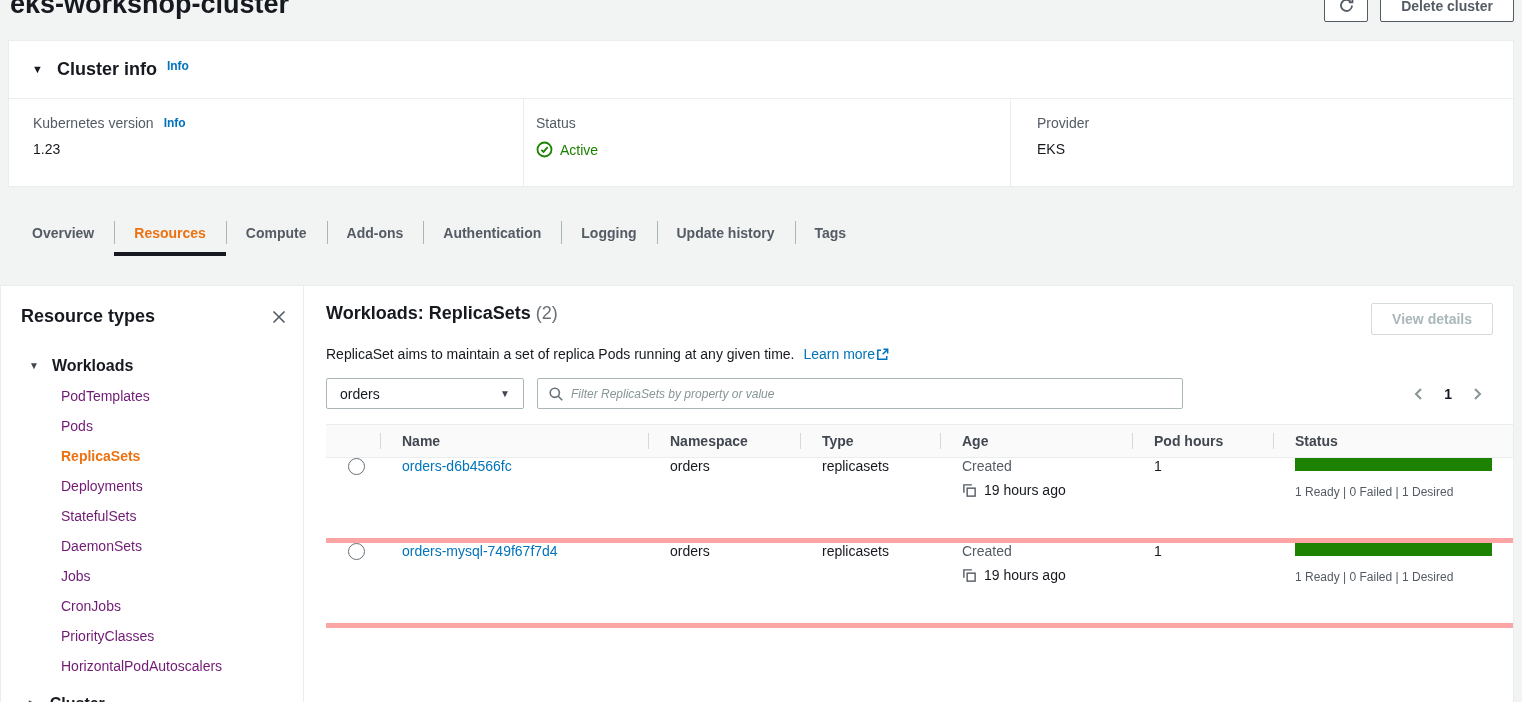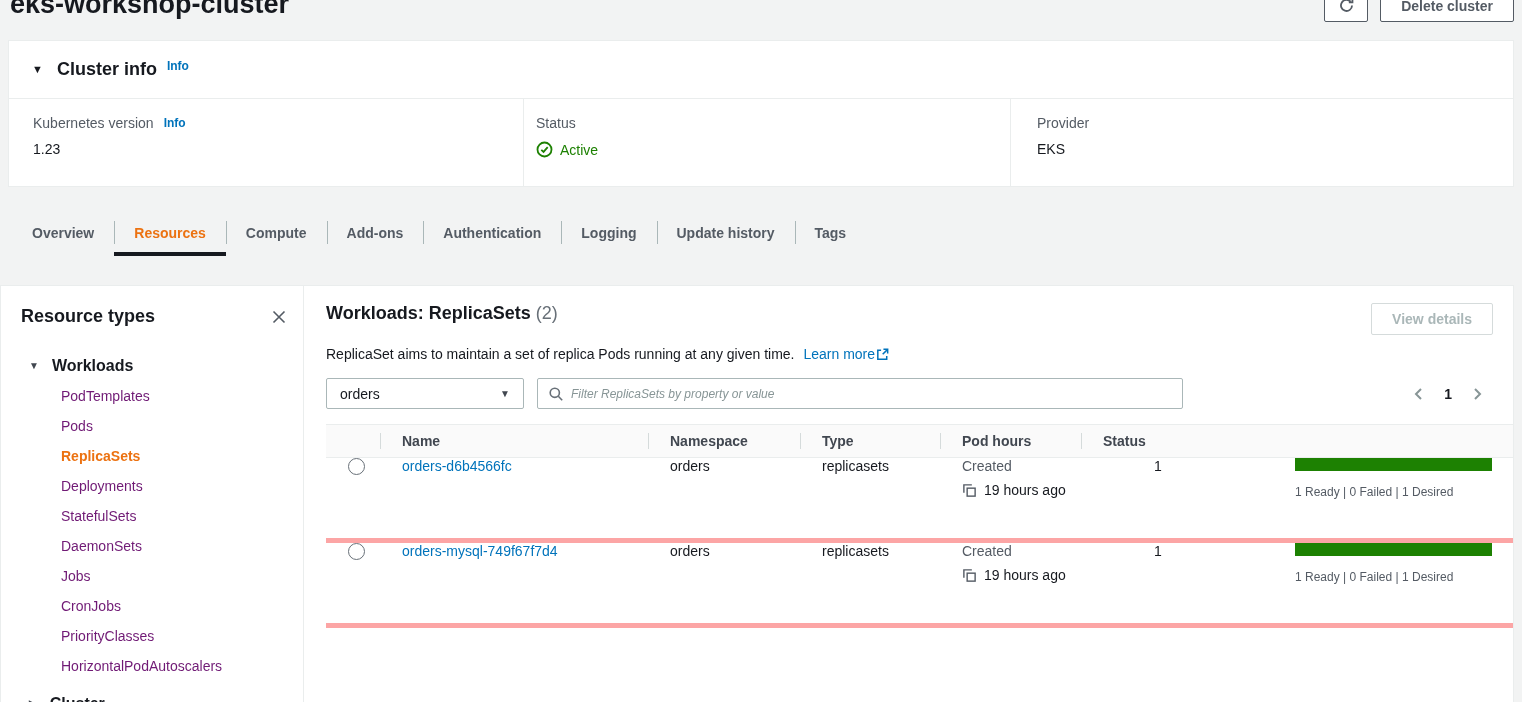--- a/index.html
+++ b/index.html
@@ -262,20 +262,21 @@
         </button>
       </div>
     </div>
 
     <div class="table">
       <div class="thead">
         <div class="th col-radio"></div>
         <div class="th col-name">Name</div>
         <div class="th col-namespace">Namespace</div>
         <div class="th col-type">Type</div>
+        <div class="th col-age">Age</div>
         <div class="th col-pods">Pod hours</div>
         <div class="th col-status">Status</div>
       </div>
 
       <div class="tr">
         <div class="col-radio">
             <span class="radio"></span>
           </div>
         <div class="td col-name"><a class="name-link">orders-d6b4566fc</a></div>
         <div class="td col-namespace">orders</div>

